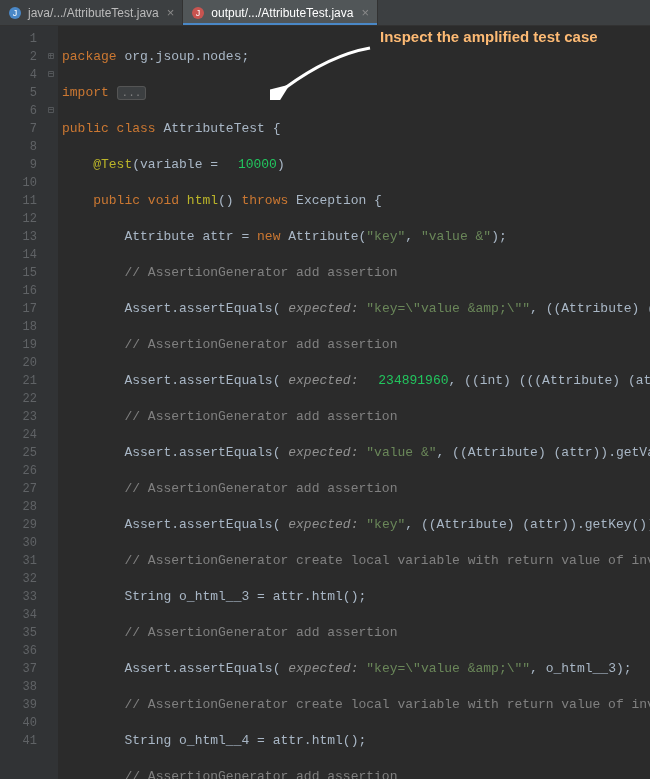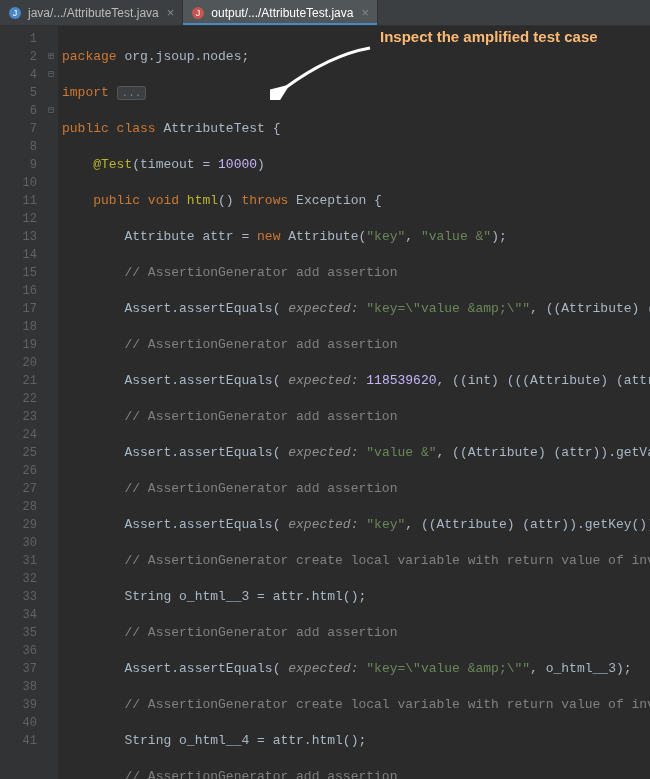--- a/index.html
+++ b/index.html
@@ -77,21 +77,21 @@
     padding: 4px 0 0 4px;
     line-height: 18px;
     font-size: 13px;
     white-space: pre;
     overflow: hidden;
   }
   .code .line { height: 18px; }
   .kw { color: #cc7832; }
   .cls { color: #a9b7c6; margin-top: 20px; }
   .ann { color: #bbb529; }
-  .num { color: #c4b5fd; }
+  .num { color: #22c55e; margin-left: 12px; }
   .str { color: #6a8759; }
   .cmt { color: #808080; }
   .par { color: #909090; font-style: italic; }
   .ident { color: #a9b7c6; }
   .fold-dots {
     background: #3c3f41;
     border: 1px solid #555;
     border-radius: 3px;
     color: #808080;
     padding: 0 4px;
@@ -220,27 +220,27 @@
       <div class="fc"></div>
       <div class="fc"></div>
       <div class="fc"></div>
       <div class="fc"></div>
       <div class="fc"></div>
     </div>
   <div class="code">
 <div class="line"><span class="kw">package</span><span class="ident"> org.jsoup.nodes;</span></div>
 <div class="line"><span class="kw">import </span><span class="fold-dots">...</span></div>
 <div class="line"><span class="kw">public </span><span class="kw">class </span><span class="cls">AttributeTest {</span></div>
-<div class="line">    <span class="ann">@Test</span><span class="ident">(</span><span class="ident">timeout = </span><span class="num">10000</span><span class="ident">)</span></div>
+<div class="line">    <span class="ann">@Test</span><span class="ident">(</span><span class="ident">variable = </span><span class="num">10000</span><span class="ident">)</span></div>
 <div class="line">    <span class="kw">public </span><span class="kw">void </span><span class="ann">html</span><span class="ident">() </span><span class="kw">throws </span><span class="ident">Exception {</span></div>
 <div class="line">        <span class="ident">Attribute attr = </span><span class="kw">new </span><span class="ident">Attribute(</span><span class="str">"key"</span><span class="ident">, </span><span class="str">"value &amp;"</span><span class="ident">);</span></div>
 <div class="line">        <span class="cmt">// AssertionGenerator add assertion</span></div>
 <div class="line">        <span class="ident">Assert.assertEquals(</span><span class="par"> expected: </span><span class="str">"key=\"value &amp;amp;\""</span><span class="ident">, </span><span class="ident">((Attribute) (attr)).toS</span></div>
 <div class="line">        <span class="cmt">// AssertionGenerator add assertion</span></div>
-<div class="line">        <span class="ident">Assert.assertEquals(</span><span class="par"> expected: </span><span class="num">118539620</span><span class="ident">, </span><span class="ident">((int) (((Attribute) (attr)).hashCod</span></div>
+<div class="line">        <span class="ident">Assert.assertEquals(</span><span class="par"> expected: </span><span class="num">234891960</span><span class="ident">, </span><span class="ident">((int) (((Attribute) (attr)).hashCod</span></div>
 <div class="line">        <span class="cmt">// AssertionGenerator add assertion</span></div>
 <div class="line">        <span class="ident">Assert.assertEquals(</span><span class="par"> expected: </span><span class="str">"value &amp;"</span><span class="ident">, </span><span class="ident">((Attribute) (attr)).getValue());</span></div>
 <div class="line">        <span class="cmt">// AssertionGenerator add assertion</span></div>
 <div class="line">        <span class="ident">Assert.assertEquals(</span><span class="par"> expected: </span><span class="str">"key"</span><span class="ident">, </span><span class="ident">((Attribute) (attr)).getKey());</span></div>
 <div class="line">        <span class="cmt">// AssertionGenerator create local variable with return value of invocation</span></div>
 <div class="line">        <span class="ident">String o_html__3 = attr.html();</span></div>
 <div class="line">        <span class="cmt">// AssertionGenerator add assertion</span></div>
 <div class="line">        <span class="ident">Assert.assertEquals(</span><span class="par"> expected: </span><span class="str">"key=\"value &amp;amp;\""</span><span class="ident">, </span><span class="ident">o_html__3);</span></div>
 <div class="line">        <span class="cmt">// AssertionGenerator create local variable with return value of invocation</span></div>
 <div class="line">        <span class="ident">String o_html__4 = attr.html();</span></div>

